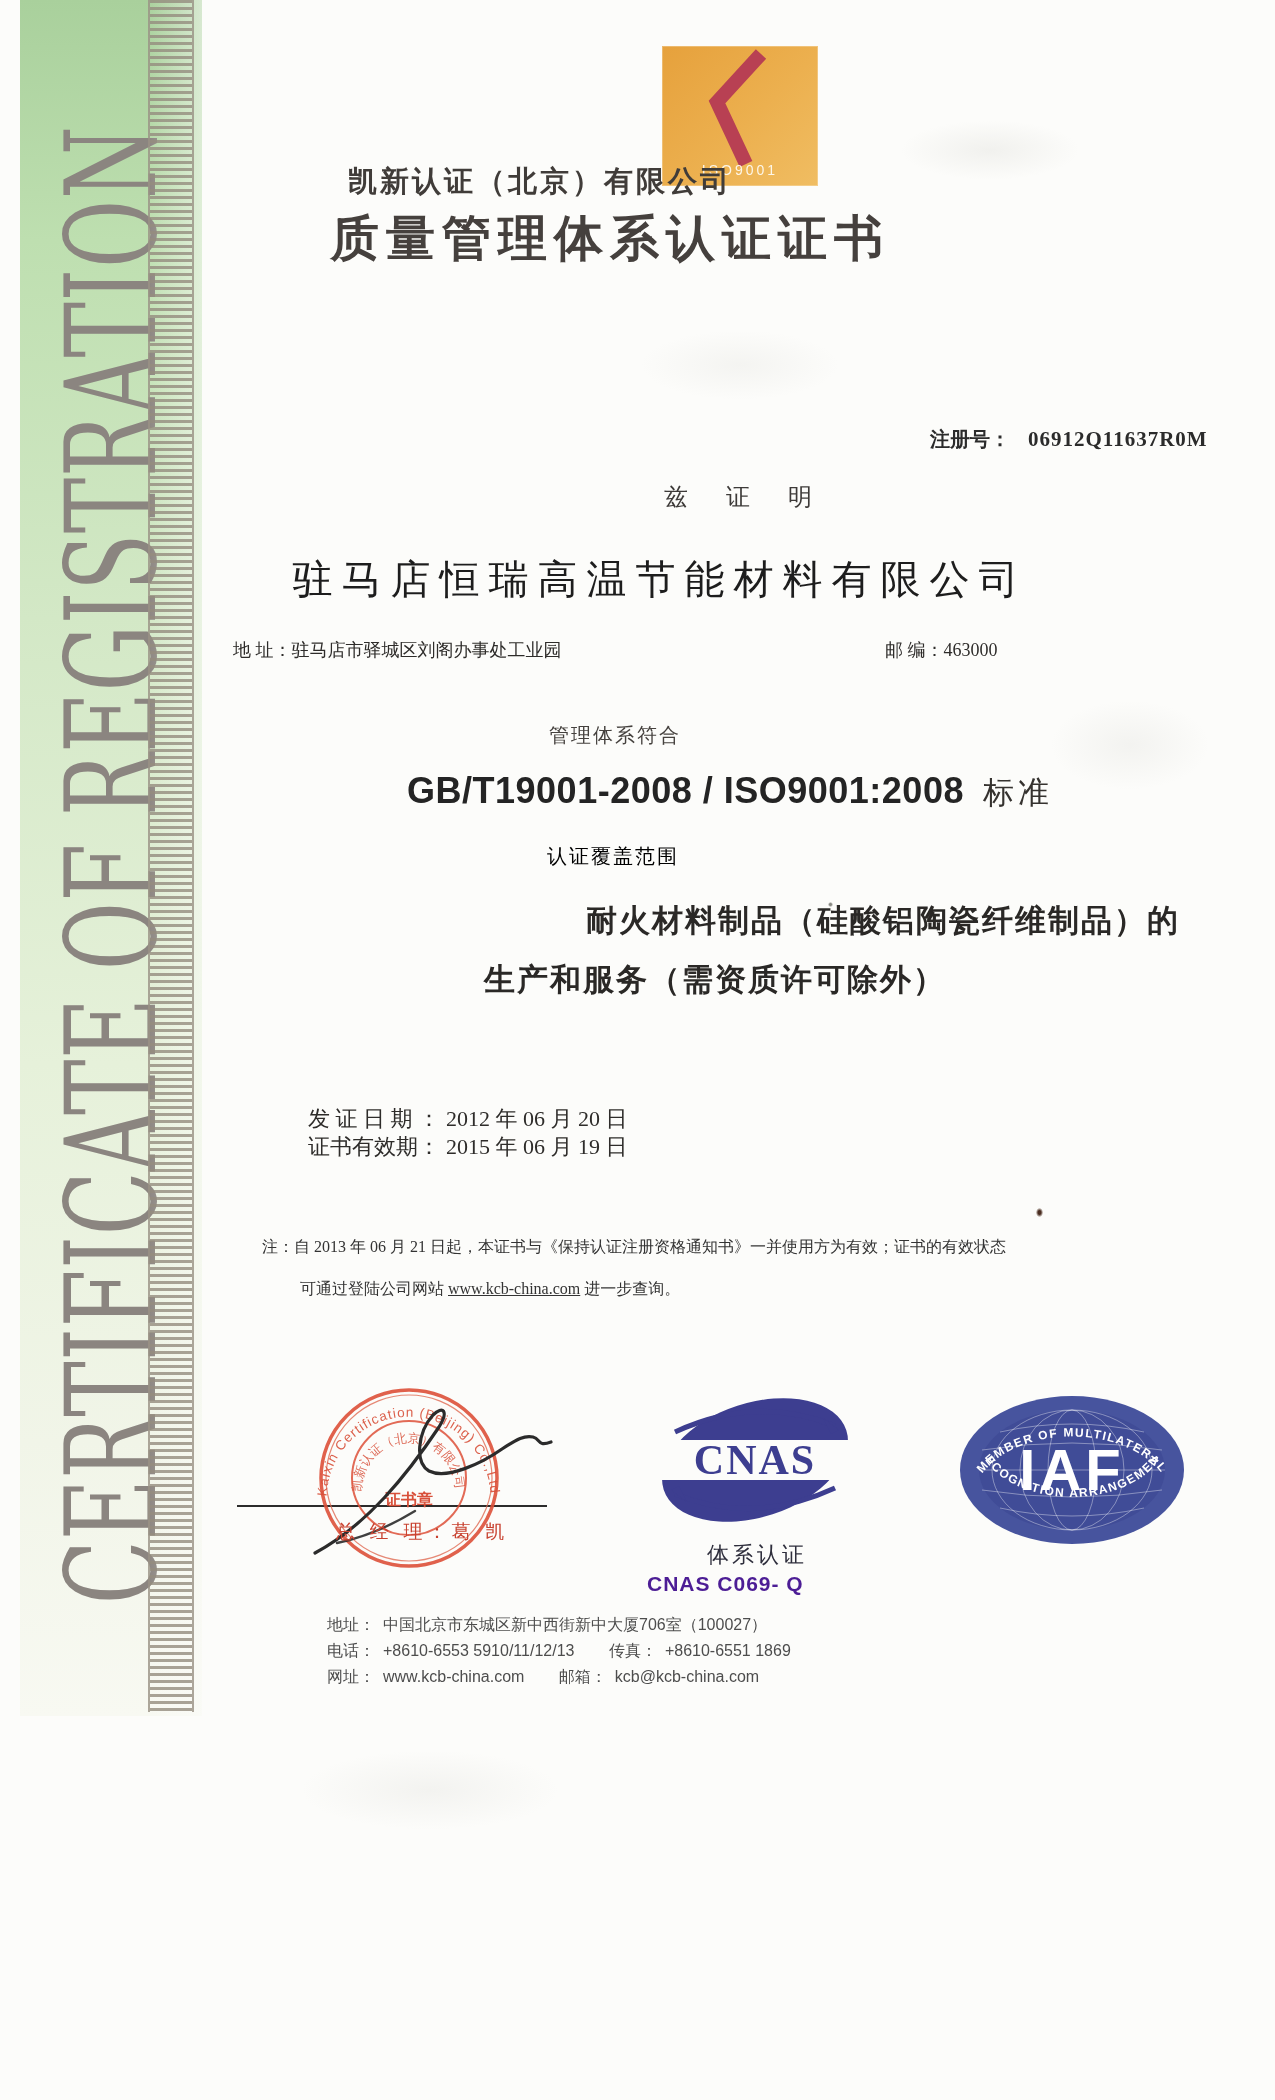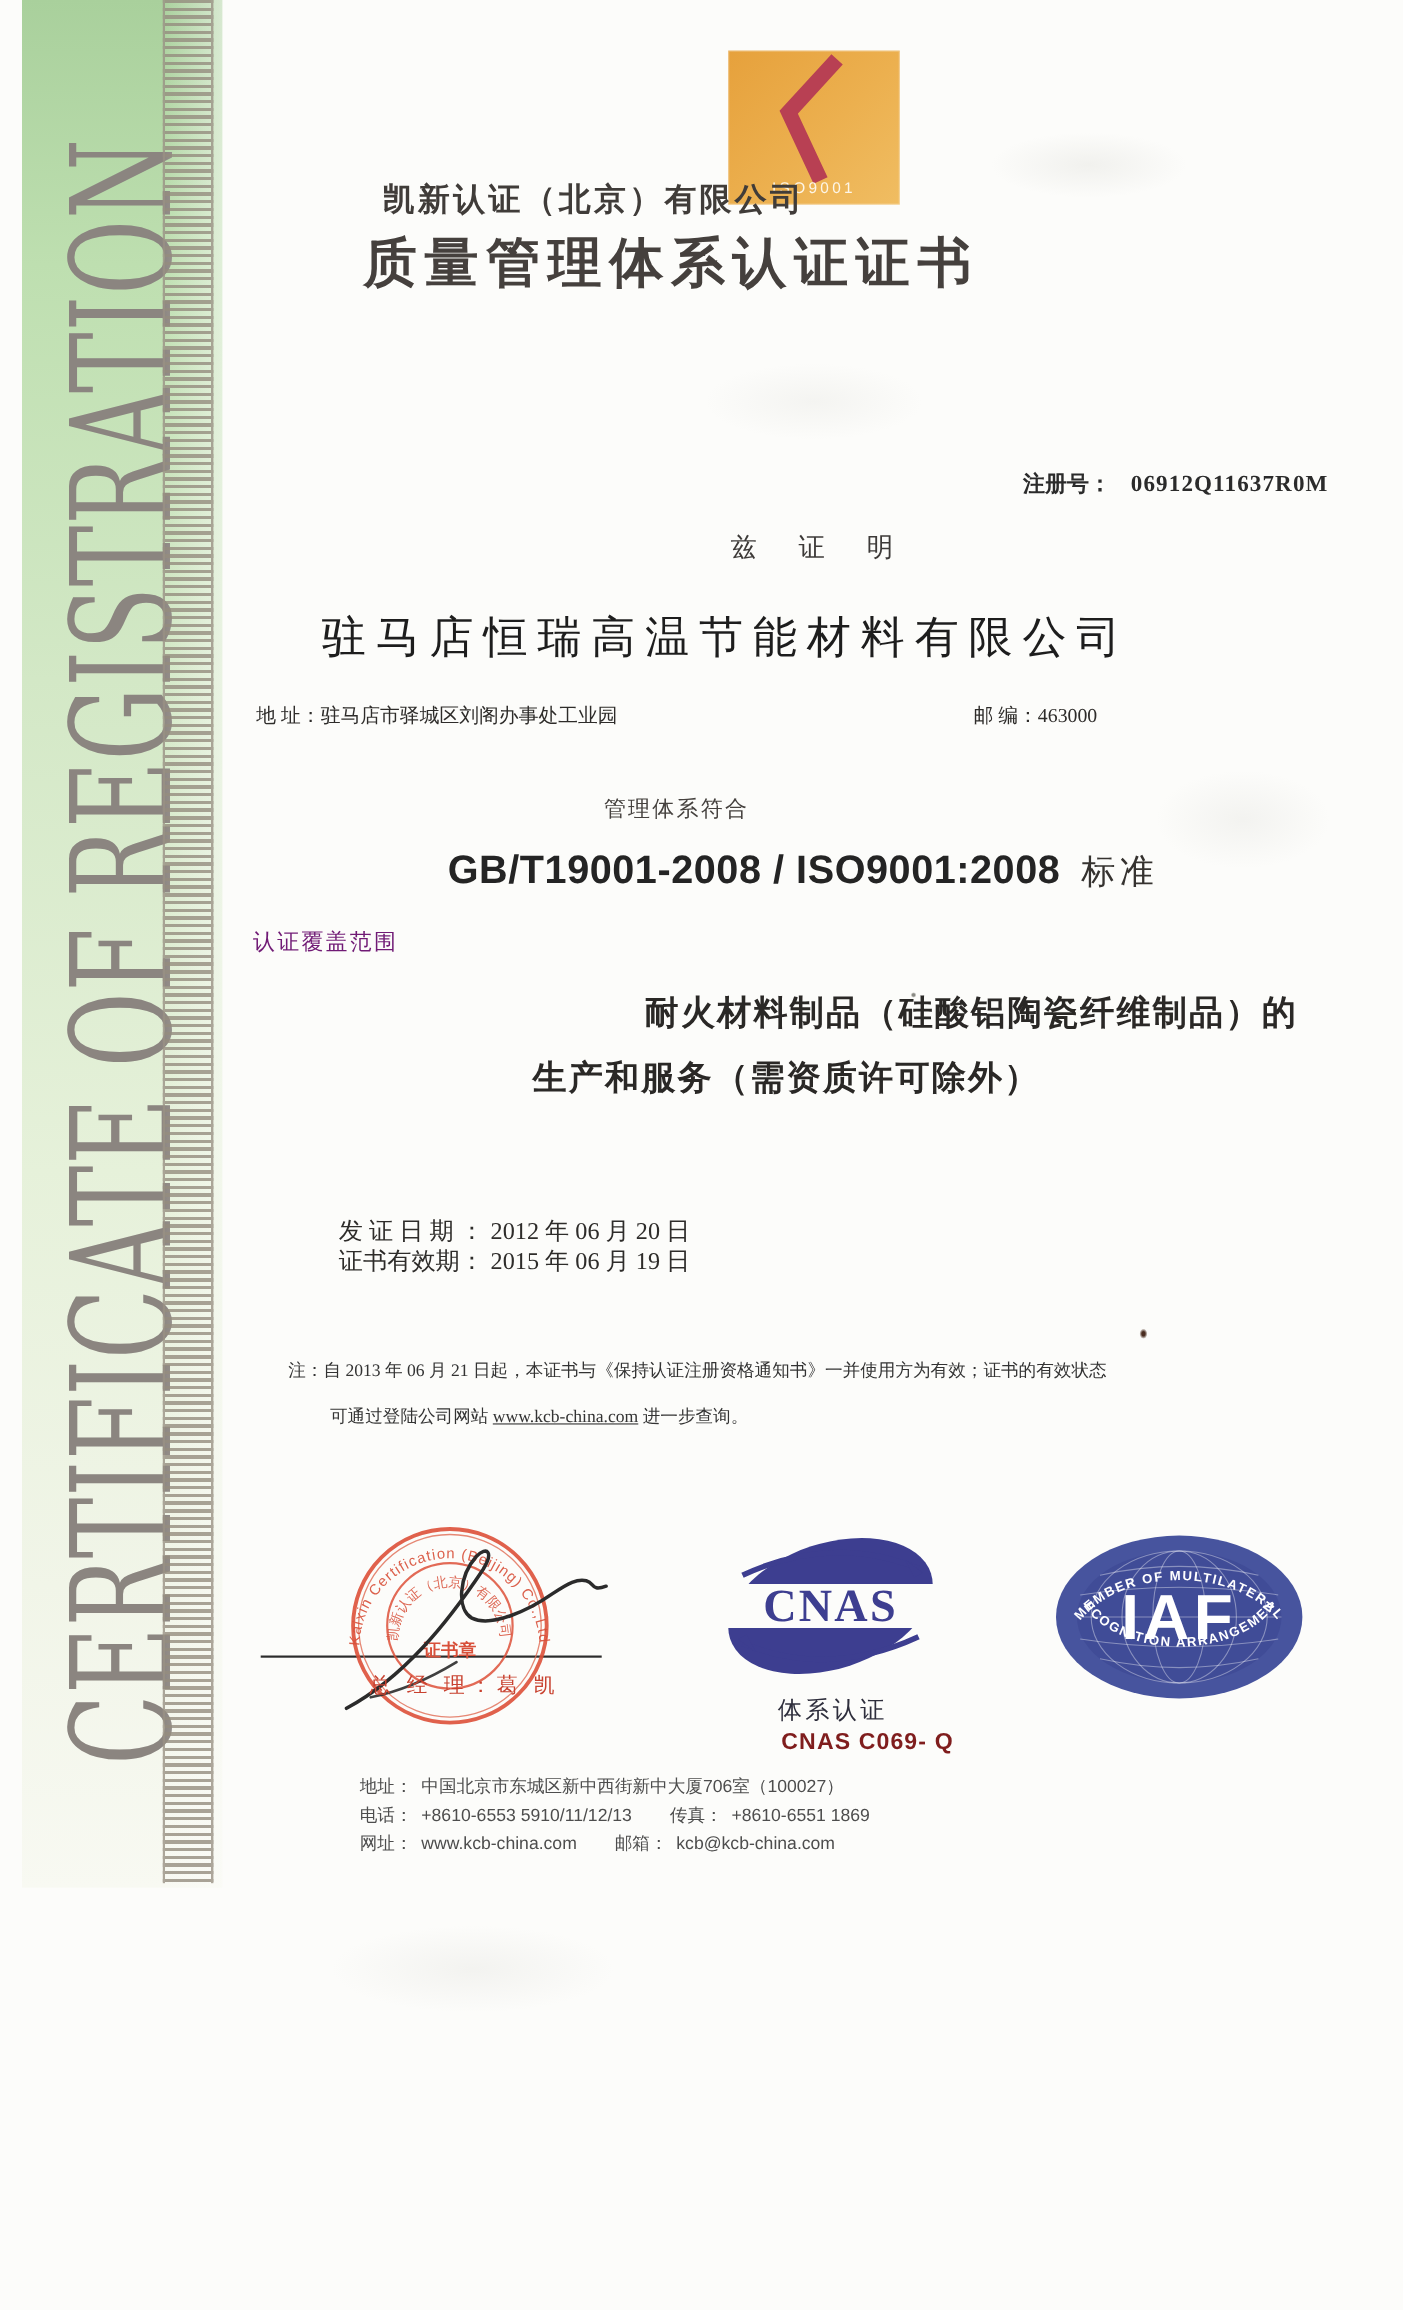--- a/index.html
+++ b/index.html
@@ -43,22 +43,22 @@
   .addr-row{position:absolute;left:233px;top:638px;width:950px;font-size:18px;color:#2e2c2a;white-space:nowrap;}
   .addr-row .post{position:absolute;left:652px;top:0;}
 
   .conform{position:absolute;left:230px;top:722px;width:770px;text-align:center;
     font-size:20px;letter-spacing:2px;color:#45413e;}
   .std-line{position:absolute;left:230px;top:770px;width:1000px;text-align:center;white-space:nowrap;
     font-family:"Liberation Sans","DejaVu Sans",sans-serif;font-size:36px;font-weight:700;
     letter-spacing:.5px;color:#242424;}
   .std-line .suffix{font-family:"Liberation Serif","DejaVu Serif",serif;font-weight:400;
     font-size:31px;letter-spacing:4px;margin-left:19px;color:#35322f;}
-  .scope-label{position:absolute;left:230px;top:843px;width:766px;text-align:left;
-    font-size:20px;letter-spacing:2px;color:#701a75;}
+  .scope-label{position:absolute;left:230px;top:843px;width:766px;text-align:center;
+    font-size:20px;letter-spacing:2px;color:#000000;}
   .scope1{position:absolute;left:250px;top:900px;width:930px;text-align:right;
     font-size:31px;font-weight:700;letter-spacing:2px;color:#2a2826;}
   .scope2{position:absolute;left:250px;top:959px;width:930px;text-align:center;
     font-size:31px;font-weight:700;letter-spacing:2px;color:#2a2826;}
 
   .date-line{position:absolute;left:308px;font-size:22px;color:#2e2c2a;white-space:nowrap;}
   .date-line .val{margin-left:6px;}
 
   .note{position:absolute;left:262px;top:1226px;width:910px;font-size:16px;color:#333;line-height:42px;}
   .note .l1{white-space:nowrap;}
@@ -67,22 +67,22 @@
 
   
   .sig-line{position:absolute;left:237px;top:1505px;width:310px;height:0;border-top:2px solid #2c2c2c;}
   .seal-svg{position:absolute;left:297px;top:1385px;}
   .signer{position:absolute;left:336px;top:1519px;font-size:19px;letter-spacing:5px;color:#c8412f;white-space:nowrap;}
 
   
   .cnas-svg{position:absolute;left:645px;top:1388px;}
   .cnas-cap1{position:absolute;left:647px;top:1540px;width:220px;text-align:center;
     font-size:22px;letter-spacing:3px;color:#2e2e3c;}
-  .cnas-cap2{position:absolute;left:647px;top:1572px;width:220px;text-align:right;
-    font-family:"Liberation Sans",sans-serif;font-size:21px;font-weight:700;letter-spacing:1px;color:#7f1d1d;}
+  .cnas-cap2{position:absolute;left:647px;top:1572px;width:220px;text-align:left;
+    font-family:"Liberation Sans",sans-serif;font-size:21px;font-weight:700;letter-spacing:1px;color:#4c1d95;}
 
   .iaf-svg{position:absolute;left:952px;top:1392px;}
 
   
   .footer{position:absolute;left:303px;top:1612px;font-family:"Liberation Sans","DejaVu Sans",sans-serif;
     font-size:16px;color:#4d4d4d;line-height:26px;white-space:nowrap;}
   .footer .lbl{margin-right:8px;margin-left:24px;}
   .footer .gap{margin-left:30px;}
 
   

